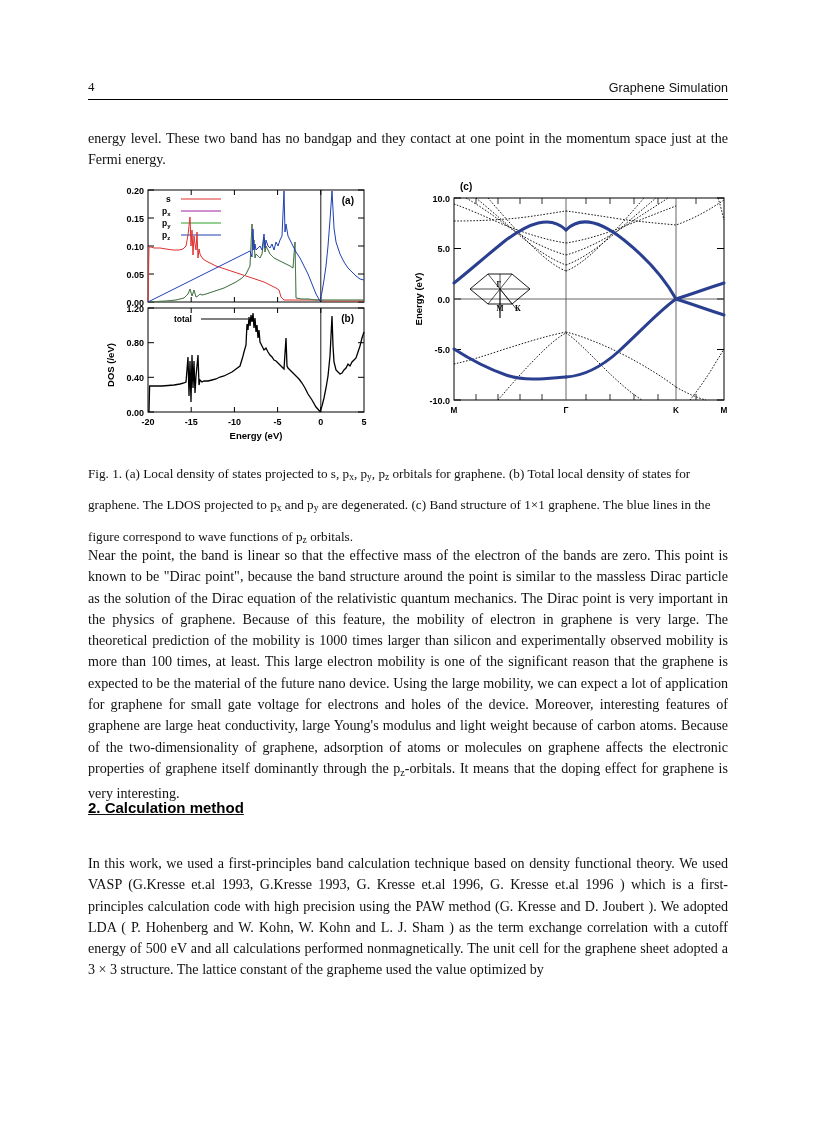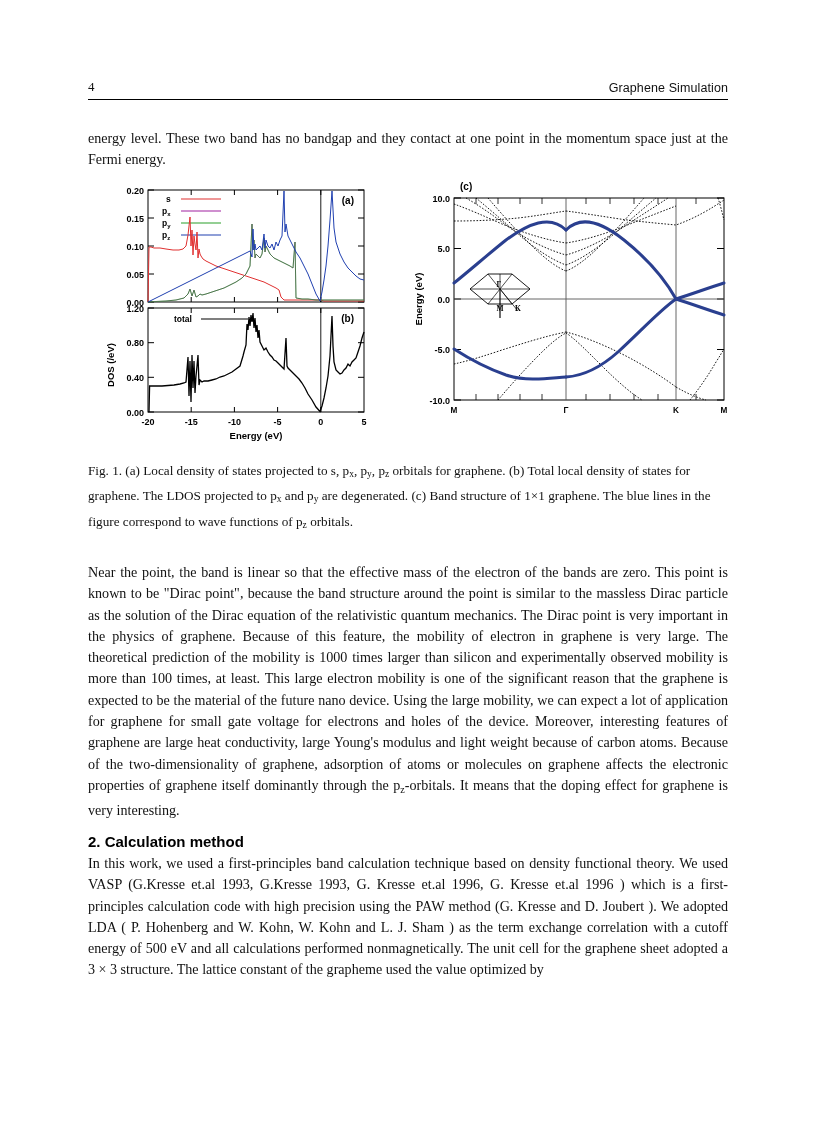--- a/index.html
+++ b/index.html
@@ -80,21 +80,21 @@
   .sec-head {
     font-family: "Liberation Sans", sans-serif;
     font-size: 15px;
     font-weight: bold;
     line-height: 20px;
     color: #000;
   }
   .caption {
     font-family: "Liberation Serif", serif;
     font-size: 13.2px;
-    line-height: 22px;
+    line-height: 28px;
     text-align: left;
     color: #111;
   }
   sub { font-size: 0.72em; vertical-align: -0.25em; }
 
   
   .figure {
     position: absolute;
     left: 96px;
     top: 168px;
@@ -417,25 +417,25 @@
 
         <text class="axis-title" x="16" y="131" text-anchor="middle" transform="rotate(-90 16 131)">Energy  (eV)</text>
       </svg>
     </div>
   </div>
 
   <div class="col" style="top:446px;">
     <div class="caption"><span>Fig. 1. (a) Local  density of states projected to s, p</span><sub>x</sub><span>, p</span><sub>y</sub><span>, p</span><sub>z</sub><span> orbitals for graphene. (b)  Total local density of states for graphene. The LDOS projected to p</span><sub>x</sub><span> and p</span><sub>y</sub><span> are degenerated. (c) Band structure of  1×1  graphene. The blue lines in the figure correspond to wave functions of p</span><sub>z</sub><span> orbitals.</span></div>
   </div>
 
-  <div class="col" style="top:548px;">
+  <div class="col" style="top:531px;">
     <p class="body lastline-left"><span>Near the point, the band is linear so that the effective mass of the electron of the bands are zero. This point is known to be "Dirac point", because the band structure around the point is similar to the massless Dirac particle as the solution of the Dirac equation of the relativistic quantum mechanics. The Dirac point is very important in the physics of graphene. Because of this feature, the mobility of electron in graphene is very large. The theoretical prediction of the mobility is 1000 times larger than silicon and experimentally observed mobility is more than 100 times, at least. This large electron mobility is one of the significant reason that the graphene is expected to be the material of the future nano device. Using the large mobility, we can expect a lot of application for graphene for small gate voltage for electrons and holes of the device. Moreover, interesting features of graphene are large heat conductivity, large Young's modulus and light weight because of carbon atoms. Because of the two-dimensionality of graphene, adsorption of atoms or molecules on graphene  affects the electronic properties of graphene itself dominantly through the p</span><sub>z</sub><span>-orbitals. It means that the doping effect for graphene is very interesting.</span></p>
   </div>
 
-  <div class="col" style="top:818px;">
+  <div class="col" style="top:784px;text-decoration:underline;">
     <div class="sec-head">2. Calculation method</div>
   </div>
 
   <div class="col" style="top:839px;">
     <p class="body">In this work, we used a first-principles band calculation technique based on density functional theory. We used VASP (G.Kresse et.al 1993, G.Kresse 1993, G. Kresse et.al 1996, G. Kresse et.al 1996 ) which is a first-principles calculation code with high precision using the PAW method (G. Kresse and D. Joubert ). We adopted LDA ( P. Hohenberg and W. Kohn, W. Kohn and L. J. Sham ) as the term exchange correlation with a cutoff energy of 500 eV and all calculations performed nonmagnetically. The unit cell for the graphene sheet adopted a 3 × 3 structure. The lattice constant of the grapheme used the value optimized by</p>
   </div>
 
 </div>
 
 </body></html>

